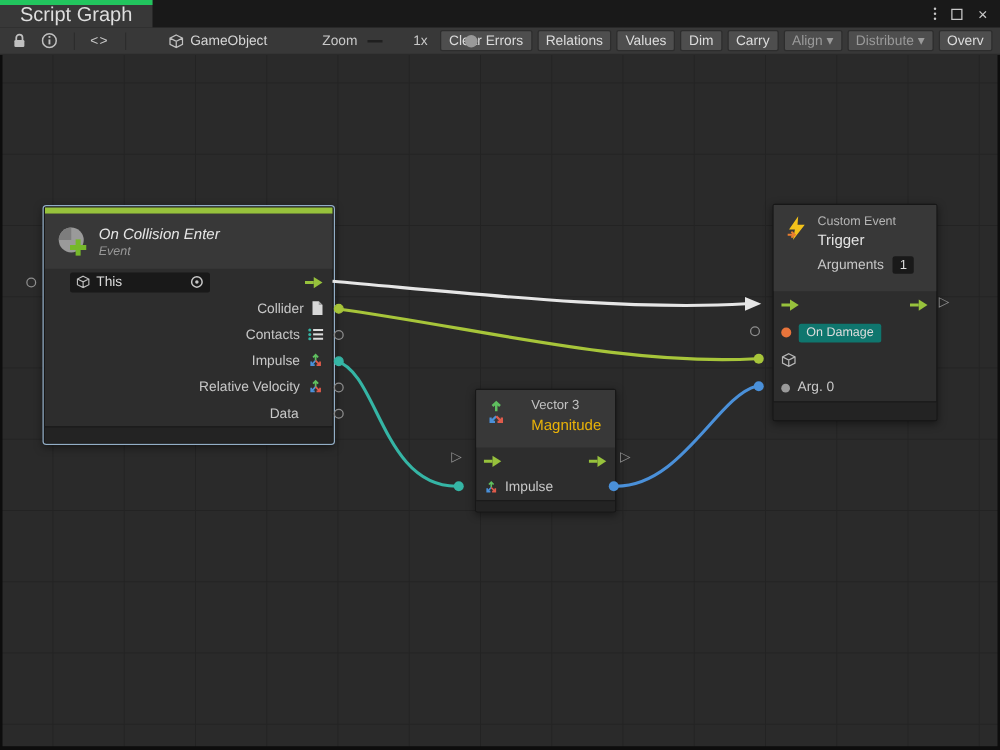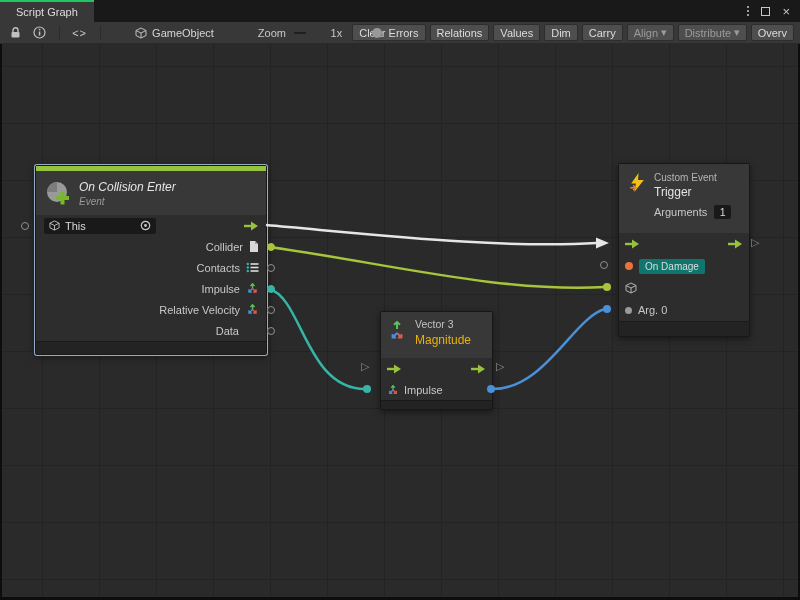--- a/index.html
+++ b/index.html
@@ -1,22 +1,22 @@
 <!DOCTYPE html>
 <html><head>
 <meta charset="utf-8">
 <style>
   html,body{margin:0;padding:0;background:#191919;}
   *{box-sizing:border-box;}
   .window{position:relative;width:800px;height:600px;background:#191919;overflow:hidden;
           font-family:"Liberation Sans","DejaVu Sans",sans-serif;color:#ccc;}
   
   .tabbar{height:22px;display:flex;align-items:stretch;background:#191919;}
-  .tab{background:#383838;border-top:2px solid #22c55e;padding:0 16px;display:flex;align-items:center;
-       font-size:11px;color:#dedede;}
+  .tab{background:#383838;border-top:4px solid #22c55e;padding:0 16px;display:flex;align-items:center;
+       font-size:16px;color:#dedede;}
   .win-controls{margin-left:auto;display:flex;align-items:center;gap:12px;padding-right:10px;}
   .vdots{display:flex;flex-direction:column;gap:2px;}
   .vdots i{width:2px;height:2px;border-radius:50%;background:#c8c8c8;}
   .maxbox{width:9px;height:9px;border:1px solid #c8c8c8;}
   .closex{font-size:13px;color:#c8c8c8;line-height:13px;}
   
   .toolbar{height:22px;background:#383838;display:flex;align-items:center;padding:0 6px;gap:4px;
            overflow:hidden;width:800px;border-bottom:1px solid #2a2a2a;}
   .ticon{display:flex;align-items:center;justify-content:center;padding:0 4px;}
   .tsep{width:1px;height:14px;background:#2c2c2c;margin:0 5px;}
@@ -45,27 +45,27 @@
   .node1{left:35px;top:121px;width:232px;box-shadow:0 0 0 1px #93aec6,0 2px 7px rgba(0,0,0,.5);}
   .node2{left:380px;top:267px;width:113px;}
   .node3{left:618px;top:119px;width:132px;}
   .accent{height:5px;background:#97c23c;}
   .nhead{background:#383838;display:flex;align-items:center;gap:8px;padding:0 9px;min-height:44px;font-style:italic;}
   .ntitle{font-size:12px;color:#e6e6e6;}
   .nsub{font-size:10px;color:#989898;margin-top:2px;}
   .nrow{height:21px;display:flex;align-items:center;font-size:11px;color:#c8c8c8;}
   .out-row{justify-content:flex-end;gap:6px;padding-right:7px;}
   .out-row.no-icon{padding-right:27px;}
-  .row-this{justify-content:space-between;padding:0 7px 0 8px;}
+  .row-this{justify-content:space-between;padding:0 7px 0 8px;margin-left:12px;}
   .this-field{background:#191919;border-radius:2px;height:16px;display:flex;align-items:center;gap:5px;
               padding:0 5px;width:112px;}
   .this-field .tv{flex:1;font-size:11px;color:#dcdcdc;}
   .nfoot{height:13px;background:#232323;border-top:1px solid #1a1a1a;}
   
-  .nhead2{background:#383838;display:flex;gap:10px;padding:6px 8px;min-height:46px;}
+  .nhead2{background:#383838;display:flex;gap:20px;padding:6px 8px;min-height:46px;}
   .n2cat{font-size:10.5px;color:#c2c2c2;}
   .n2title{font-size:12px;color:#eab308;margin-top:3px;}
   .n2flow{height:21px;display:flex;align-items:center;justify-content:space-between;padding:0 6px;}
   .n2vec{height:21px;display:flex;align-items:center;gap:5px;padding-left:6px;font-size:11px;color:#c8c8c8;}
   .nfoot2{height:9px;background:#232323;border-top:1px solid #1a1a1a;}
   
   .nhead3{background:#383838;display:flex;gap:8px;padding:8px 10px;min-height:69px;}
   .n3cat{font-size:10px;color:#b5b5b5;}
   .n3title{font-size:12px;color:#e3e3e3;margin-top:2px;}
   .args-row{display:flex;align-items:center;gap:7px;margin-top:6px;font-size:11px;color:#c8c8c8;}

